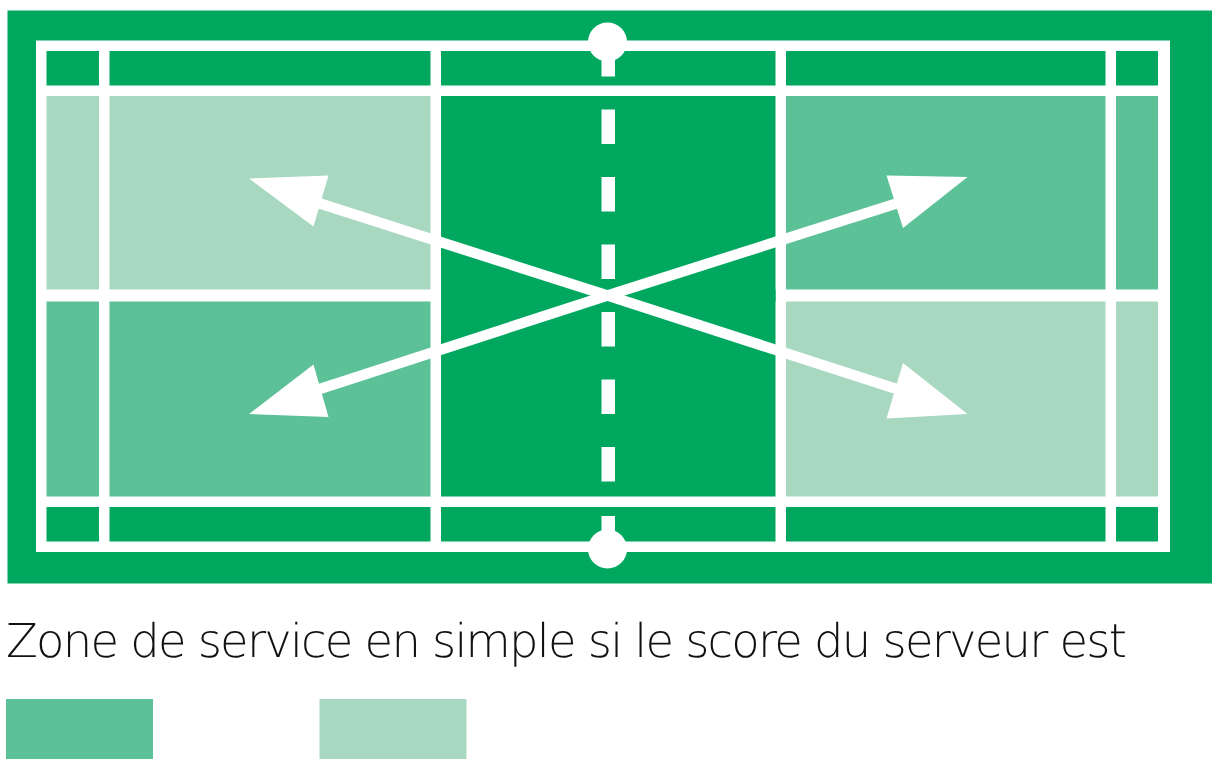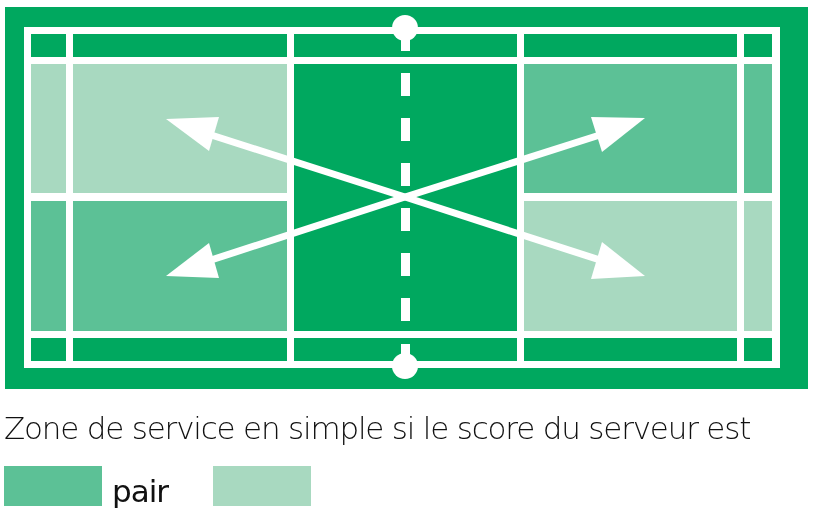--- a/index.html
+++ b/index.html
@@ -78,18 +78,17 @@
     <polygon points="166,276 209,243 219,278"></polygon>
     <polygon points="645,118 591,117 602,152"></polygon>
     <polygon points="645,276 602,242 591,279"></polygon>
   </g>
 </svg>
 
 <div class="caption">Zone de service en simple si le score du serveur est</div>
 
 <div class="legend-item" style="left:4px;">
   <div class="swatch" style="background:#5cc196;"></div>
-  <span class="legend-label">pair</span>
 </div>
 
 <div class="legend-item" style="left:213px;">
   <div class="swatch" style="background:#a8d9c0;"></div>
 </div>
 
 </body></html>

